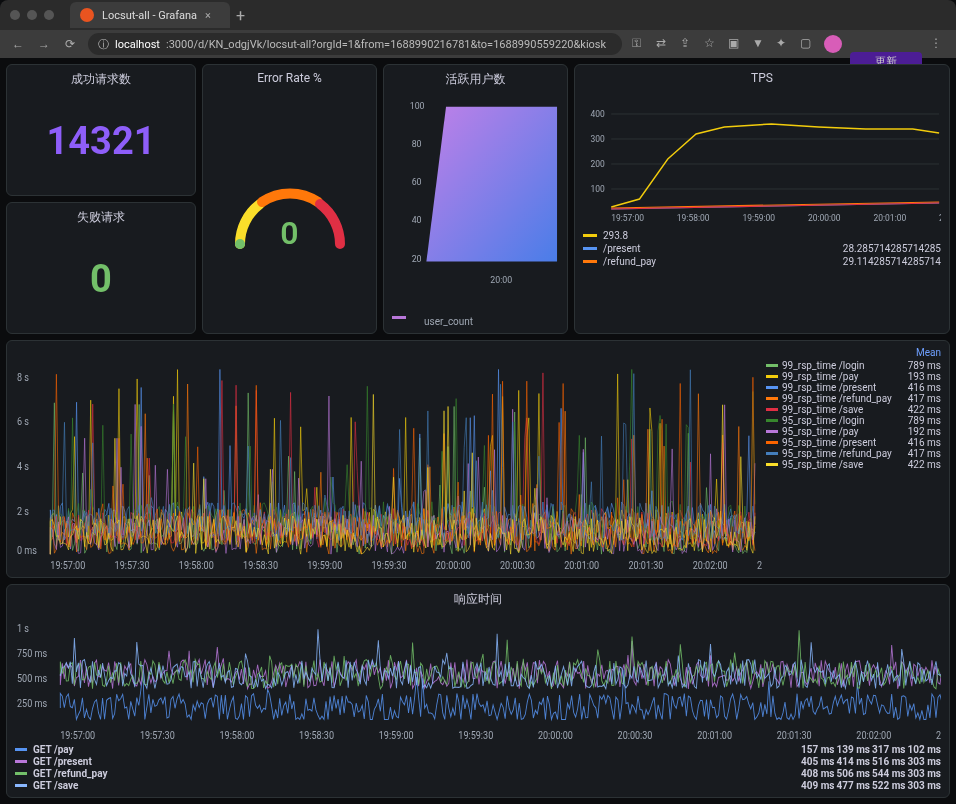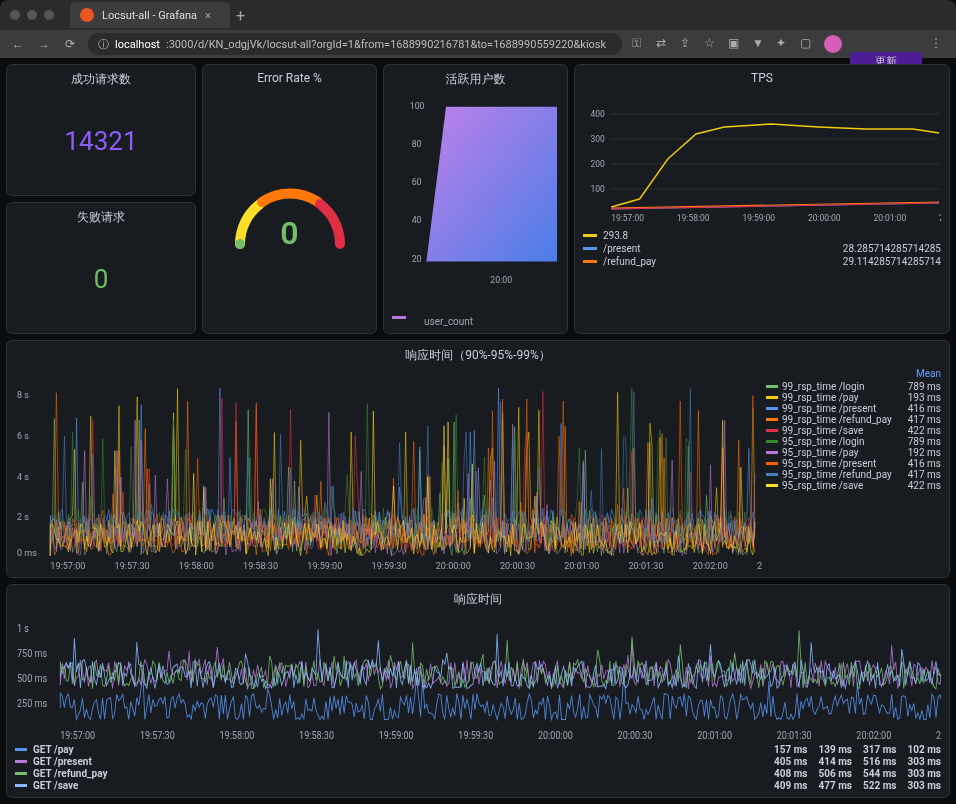--- a/index.html
+++ b/index.html
@@ -109,22 +109,22 @@
     .p-active { grid-column: 3; grid-row: 1 / span 2; }
     .p-tps { grid-column: 4; grid-row: 1 / span 2; }
     .p-resp1 { grid-column: 1 / -1; grid-row: 3; }
     .p-resp2 { grid-column: 1 / -1; grid-row: 4; }
 
     .big-stat {
       flex: 1;
       display: flex;
       align-items: center;
       justify-content: center;
-      font-size: 26px;
-      font-weight: 400;
+      font-size: 38px;
+      font-weight: 700;
     }
     .stat-purple { color: #8e5ef9; }
     .stat-green { color: #73bf69; }
 
     
     .gauge-wrap { flex: 1; display: flex; flex-direction: column; align-items: center; justify-content: center; }
     .gauge-svg { width: 140px; height: 90px; }
     .gauge-value { color: #73bf69; font-size: 32px; font-weight: 600; margin-top: -40px; }
 
     
@@ -163,21 +163,21 @@
     .resp2-legend {
       display: flex;
       flex-direction: column;
       gap: 1px;
       font-size: 10px;
       margin-top: 2px;
       font-weight: bold;
     }
     .resp2-row { display: flex; align-items: center; gap: 6px; }
     .resp2-row .name { width: 120px; }
-    .resp2-row .vals { margin-left: auto; display: flex; gap: 11px; }
+    .resp2-row .vals { margin-left: auto; display: flex; gap: 2px; }
   </style>
 </head>
 <body>
 
 <div class="browser-chrome">
   <div class="tab-bar">
     <div class="traffic-lights">
       <div class="traffic-light"></div>
       <div class="traffic-light"></div>
       <div class="traffic-light"></div>
@@ -304,21 +304,20 @@
         </div>
         <div class="tps-row">
           <span class="tps-swatch" style="background:#ff780a"></span>
           <span class="name">/refund_pay</span>
           <span>29.114285714285714</span>
         </div>
       </div>
   </div>
 
   <div class="panel p-resp1">
-    <div class="panel-title">响应时间（90%-95%-99%）</div>
     <div class="resp-body">
       <div class="resp-chart">
         <svg class="resp-svg" viewBox="0 0 740 200" preserveAspectRatio="none" id="resp1-svg">
           <text x="2" y="30" class="axis-label">8 s</text>
           <text x="2" y="70" class="axis-label">6 s</text>
           <text x="2" y="110" class="axis-label">4 s</text>
           <text x="2" y="150" class="axis-label">2 s</text>
           <text x="2" y="185" class="axis-label">0 ms</text>
           <g id="resp1-lines">
               <path d="M 35 185 L 35 185 L 37 160.15531723624008 L 39 49.79711828134896 L 41 177.99717904647196 L 43 141.6688006959157 L 45 158.49613209843483 L 47 155.42436962404508 L 49 154.69044842382118 L 51 164.61368181636317 L 53 178.53016538520023 L 55 157.38881127943387 L 57 181.57229274620477 L 59 175.52130015223156 L 61 161.53711067567656 L 63 182.4255067953527 L 65 154.25594500911757 L 67 112.45811786691775 L 69 184.12215784486762 L 71 180.53637008660644 L 73 157.9766179666774 L 75 169.1622453302989 L 77 165.52651238040198 L 79 167.9582516413565 L 81 157.1414613096931 L 83 177.4267023183529 L 85 168.11253422056325 L 87 164.54233213907173 L 89 158.4250584239271 L 91 182.97409224583816 L 93 161.85947453862354 L 95 161.06843250162456 L 97 163.1758630727495 L 99 175.66156540829525 L 101 180.84896245646632 L 103 156.0598579916541 L 105 178.93432365284752 L 107 177.59870509053144 L 109 163.34667494983023 L 111 160.99745171513177 L 113 181.7054966224532 L 115 180.39383222789183 L 117 157.93408164814878 L 119 157.54177047179837 L 121 176.15992000941333 L 123 51.26056630680978 L 125 183.7664130585199 L 127 154.0783229167755 L 129 159.4070391715968 L 131 169.13146328338826 L 133 114.5649867321481 L 135 176.19879637507438 L 137 174.78845481884036 L 139 175.34278583016203 L 141 176.1974363580407 L 143 181.16709806569816 L 145 169.31067551695378 L 147 167.85073041914075 L 149 162.33566326128312 L 151 159.5731704120135 L 153 171.6975013017418 L 155 153.7173857758421 L 157 56.346817266603466 L 159 178.24382722797054 L 161 165.50489401757886 L 163 175.88663112328504 L 165 174.96217846380205 L 167 167.9039083883788 L 169 169.40114995317344 L 171 159.6882412519426 L 173 179.68482411552827 L 175 153.26145473881752 L 177 165.87136096884933 L 179 176.82303328730313 L 181 175.18491055766845 L 183 166.19116388659677 L 185 178.5723933006625 L 187 182.32708563688902 L 189 177.9444967440213 L 191 157.54040436268042 L 193 154.43404762791488 L 195 181.02887318132161 L 197 180.7979960588409 L 199 174.92614842019975 L 201 162.43861493513577 L 203 153.3879743477155 L 205 176.4669820054803 L 207 127.99707311496604 L 209 156.2428207879111 L 211 150.59404321876116 L 213 160.7079656413589 L 215 151.16773980476864 L 217 154.37088709510135 L 219 173.1243655316257 L 221 178.74944448150927 L 223 168.19491367901264 L 225 163.39984235767133 L 227 154.28909797930828 L 229 182.29134036740106 L 231 40.982820047356654 L 233 152.39196522376915 L 235 172.97438841557323 L 237 175.9744875772958 L 239 175.6230245578081 L 241 153.97899517790847 L 243 157.84110688582132 L 245 162.34923811967747 L 247 164.87502829839286 L 249 156.38940376639312 L 251 178.5231037752692 L 253 170.0876772890706 L 255 164.93732977483717 L 257 168.00701371292234 L 259 183.4615283916628 L 261 178.66706262315802 L 263 156.8639615413167 L 265 178.30779765165062 L 267 163.51232249988243 L 269 157.46607968525495 L 271 97.48422087577637 L 273 151.4355033315769 L 275 181.0855256899913 L 277 111.1762711085612 L 279 180.39613626205664 L 281 151.22174135692603 L 283 180.44541121278598 L 285 164.16071602977354 L 287 153.2110141762996 L 289 174.47646515718588 L 291 171.80132439392764 L 293 175.68721346396728 L 295 152.08256536661793 L 297 151.1854978451538 L 299 155.74449887961464 L 301 161.98532501753107 L 303 176.31423901809285 L 305 160.95986359949677 L 307 161.62235301105738 L 309 155.05909538780543 L 311 168.29082530141704 L 313 156.95407134044672 L 315 171.11919589096942 L 317 160.02211935934838 L 319 183.25250859227253 L 321 165.87630587126114 L 323 157.5578644642519 L 325 169.19328420331567 L 327 160.78940737918856 L 329 169.5923408476574 L 331 161.68801349678006 L 333 167.02683307312327 L 335 176.75037020761465 L 337 167.54150452122758 L 339 177.81668789827563 L 341 184.7967285797995 L 343 157.11803962006002 L 345 154.19397112664228 L 347 179.61658517337128 L 349 166.99000615273576 L 351 176.5662153906851 L 353 178.0939003981257 L 355 176.15956734835208 L 357 152.7249520798614 L 359 167.62277768285458 L 361 153.5615457273684 L 363 173.52769187701142 L 365 150.95219253827963 L 367 152.95269511020706 L 369 167.5654051645688 L 371 175.6510709279337 L 373 184.95368716159646 L 375 167.690576039397 L 377 153.1962197519988 L 379 164.3009361870554 L 381 153.68651971845566 L 383 171.69098792461227 L 385 162.1083123142671 L 387 166.71737187918836 L 389 153.57427800952792 L 391 158.63246850592077 L 393 177.24146635306454 L 395 168.42250684065675 L 397 167.9900411753897 L 399 178.37306506703044 L 401 81.20428581227316 L 403 155.46584827971856 L 405 177.58696700340124 L 407 158.3781443491489 L 409 174.8581872521754 L 411 158.28415422041417 L 413 178.71621621306076 L 415 150.25246178992347 L 417 182.008038500544 L 419 163.42517814619214 L 421 123.22903081119875 L 423 180.21524397224766 L 425 165.86620207772967 L 427 174.48055052407653 L 429 88.87664281384787 L 431 177.50708249923264 L 433 184.59262364253846 L 435 53.082669002888 L 437 181.5877515522567 L 439 178.55759695937195 L 441 181.60494156390087 L 443 177.874240523073 L 445 184.12771871749555 L 447 164.66609389348378 L 449 151.75963934222636 L 451 128.49977152975043 L 453 161.67538186222373 L 455 178.51858003436973 L 457 166.74884766204286 L 459 166.48282887009373 L 461 174.71693694421447 L 463 150.19201827376037 L 465 125.14016435132362 L 467 164.52907928099648 L 469 178.56329473474716 L 471 158.5845652908938 L 473 155.1595226135123 L 475 150.45062936397983 L 477 171.42074243491152 L 479 167.20662427776006 L 481 166.28015552264912 L 483 157.34907774103704 L 485 183.2073015838705 L 487 165.33600565275833 L 489 164.49102527886225 L 491 176.9281300314742 L 493 163.17059366094782 L 495 58.034125988779124 L 497 179.46641533614638 L 499 183.57629525387892 L 501 171.25136885157644 L 503 179.1580790171247 L 505 154.6756536243447 L 507 161.23130292291535 L 509 179.30815059080487 L 511 176.63961309348906 L 513 153.26155372315043 L 515 169.19577760912944 L 517 163.40035325883946 L 519 154.16763137851376 L 521 153.2720996970238 L 523 162.70477049516558 L 525 154.3971299958818 L 527 164.0001320169995 L 529 182.4850740590955 L 531 166.75827239870046 L 533 172.17818268967676 L 535 159.80683963189222 L 537 182.8511023763349 L 539 180.7261487214464 L 541 176.6949651264349 L 543 150.38567795580093 L 545 182.07222357180854 L 547 152.81193747193356 L 549 170.01118543989833 L 551 172.53060974389882 L 553 152.3856186617195 L 555 171.10366445223008 L 557 178.42317867998872 L 559 182.09833271706884 L 561 131.69572801474715 L 563 178.87980651018438 L 565 80.94627731388755 L 567 166.0907374006092 L 569 140.9001114505736 L 571 162.25385449393798 L 573 166.40808504533197 L 575 166.08126492399492 L 577 181.2134869488591 L 579 165.07154784653721 L 581 184.94579526553707 L 583 153.99233973647824 L 585 179.86407190415775 L 587 179.98101431846408 L 589 183.49021425073715 L 591 177.6178528815126 L 593 156.02430288456162 L 595 153.29729023031632 L 597 168.00271510982384 L 599 167.41758423421743 L 601 166.61807341809663 L 603 162.61116059508822 L 605 159.9434270489246 L 607 155.16559458310894 L 609 164.3318378436652 L 611 151.52976278728602 L 613 157.3571000145833 L 615 169.02812727148557 L 617 180.02107641237671 L 619 175.9066458562677 L 621 150.34956294589392 L 623 158.43658122728812 L 625 178.6688816060314 L 627 163.56230240694913 L 629 73.39887632871978 L 631 171.82979888293175 L 633 176.8525664296567 L 635 169.54396540234484 L 637 172.41735618117218 L 639 166.50913504078062 L 641 173.6233046313373 L 643 182.61867682286265 L 645 151.37965158235147 L 647 171.59972289959114 L 649 162.37748310651114 L 651 183.93739996048112 L 653 184.51876267893567 L 655 154.30897044916492 L 657 159.8750864201955 L 659 182.01652377159007 L 661 153.3215701914014 L 663 182.51711000048545 L 665 173.35740490555054 L 667 76.92926392628578 L 669 171.07402593716415 L 671 171.42209169165199 L 673 176.24846344144316 L 675 169.39982955803316 L 677 182.107081351337 L 679 180.70904482592596 L 681 178.50673595588887 L 683 172.82680972623893 L 685 125.51101897348417 L 687 153.9669703301206 L 689 172.81813934208685 L 691 155.34299308804293 L 693 171.36779102715082 L 695 178.5702219081793 L 697 181.90186897358217 L 699 151.51965934796863 L 701 157.40813986005656 L 703 159.74781489685483 L 705 173.46786996115043 L 707 168.40799328263188 L 709 152.50293772902296 L 711 181.2188876512755 L 713 176.0569779701359 L 715 181.24094310661803 L 717 183.868313579178 L 719 171.11121624262523 L 721 184.42431599729844 L 723 181.61882715980028 L 725 183.53608073629857 L 727 168.9173295202272 L 729 163.0787375919408 L 731 162.644616481075 L 733 165.55462453370865" fill="none" stroke="#73bf69" stroke-width="0.7" opacity="0.8"></path>

